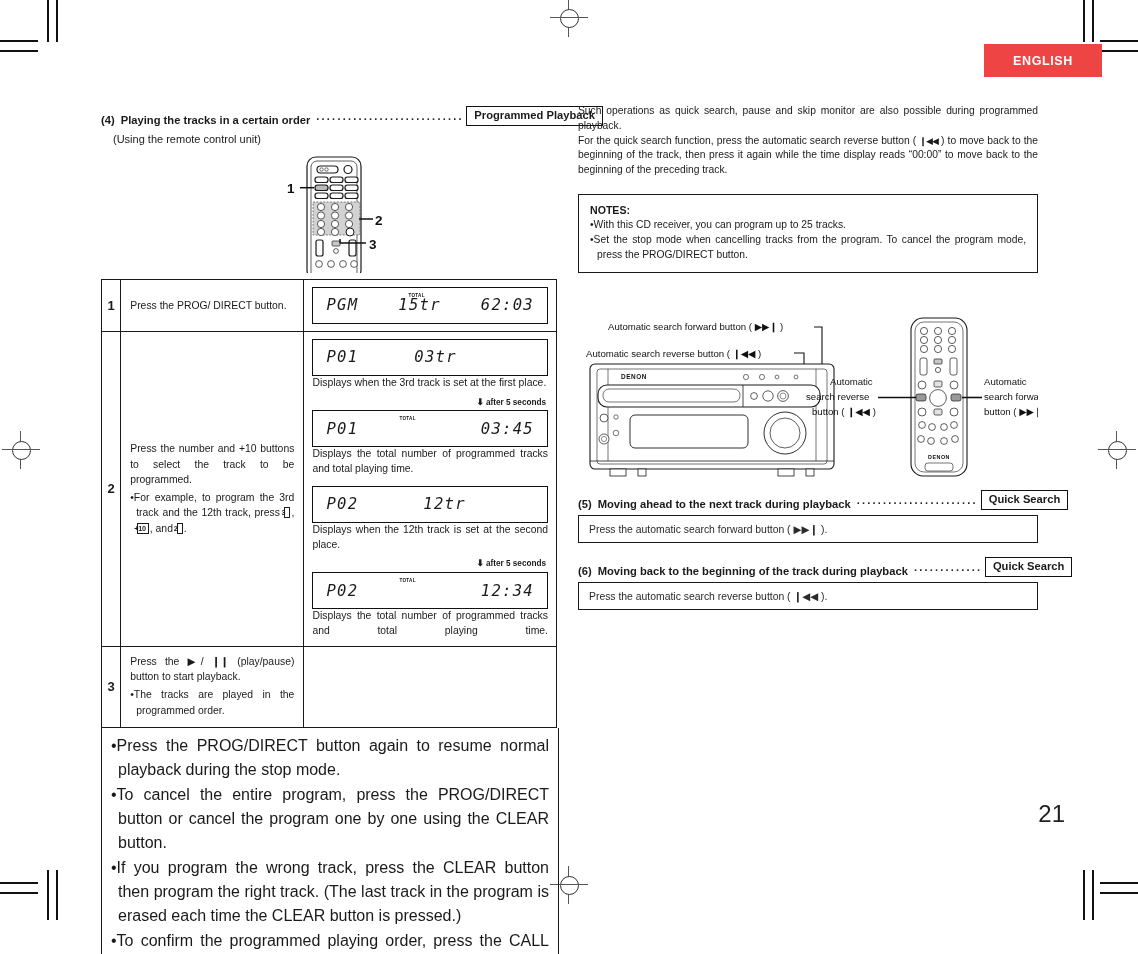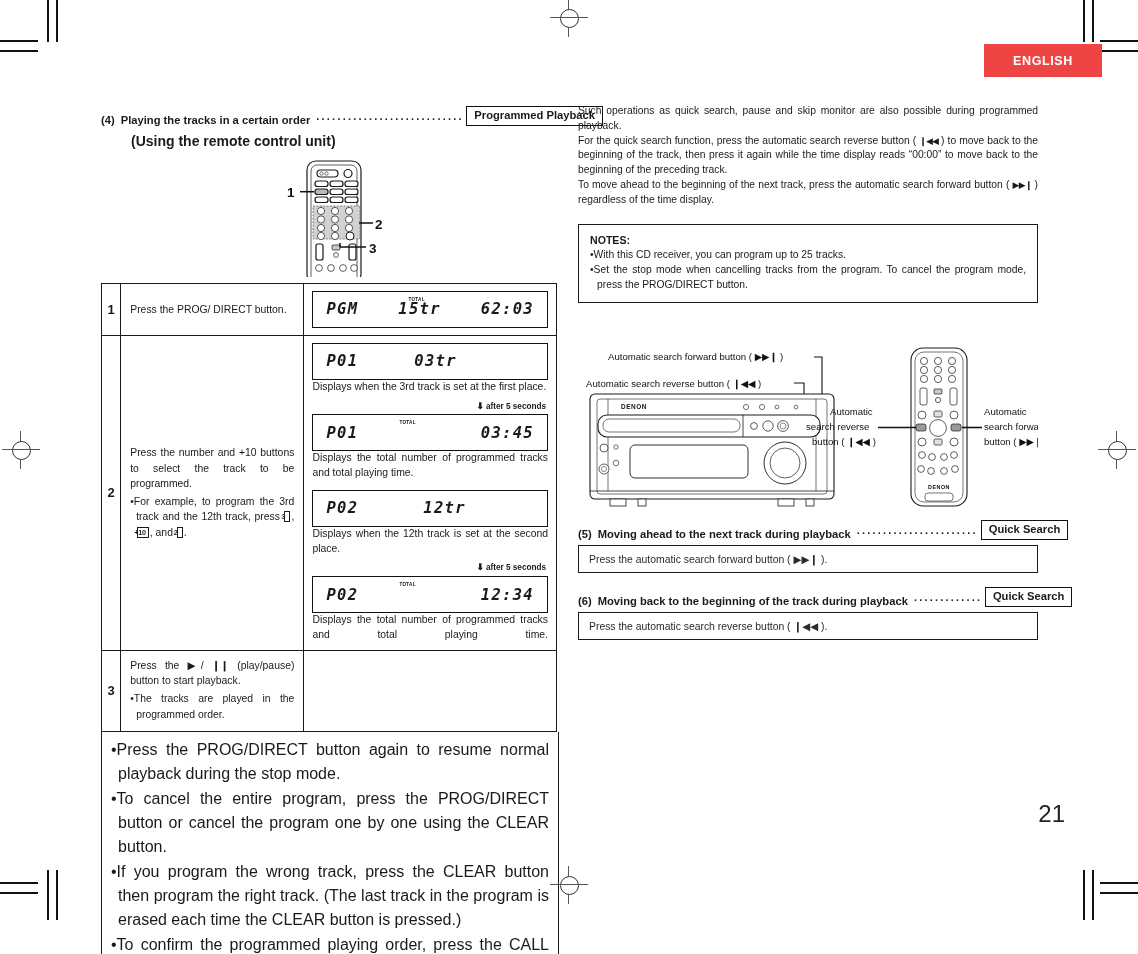--- a/index.html
+++ b/index.html
@@ -32,21 +32,21 @@
   .sec-head .ttl{white-space:nowrap;}
   .leader{flex:0 0 auto;overflow:hidden;white-space:nowrap;color:#222;font-size:11px;
           letter-spacing:1.6px;margin:0 4px 1px 6px;}
   .tagbox{
     border:1.4px solid #111;padding:2px 7px 3px;font-size:11.2px;font-weight:bold;
     background:#fff;white-space:nowrap;line-height:1.15;
   }
 
   
   #left-col{position:absolute;left:101px;top:106px;width:458px;}
-  .subhead{font-size:14px;font-weight:bold;margin:7px 0 0 30px;}
+  .subhead{font-size:11px;font-weight:normal;margin:7px 0 0 12px;}
 
   
   #remote-top-wrap{position:relative;height:122px;margin-top:6px;}
 
   
   .ptable{border:1.3px solid #1a1a1a;border-collapse:collapse;width:456px;
           margin-top:6px;background:#fff;}
   .ptable td{border:1px solid #1a1a1a;vertical-align:middle;}
   .c-step{width:22px;text-align:center;font-weight:bold;font-size:13px;}
   .c-desc{width:228px;padding:8px 9px;font-size:10.4px;line-height:1.5;text-align:justify;}
@@ -59,21 +59,21 @@
   .keycap.wide{letter-spacing:-.2px;}
 
   
   .lcd{
     border:1.5px solid #111;background:#fff;height:35px;position:relative;
     display:flex;align-items:center;
     font-family:"DejaVu Sans Mono", monospace;
   }
   .lcd .txt{width:100%;padding:0 13px;font-size:15.5px;letter-spacing:1.3px;
             display:flex;justify-content:space-between;align-items:center;
-            font-weight:bold;font-style:italic;gap:40px;}
+            font-weight:normal;font-style:italic;gap:40px;}
   .lcd .seg{white-space:pre;}
   .lcd .tot-flag{
     position:absolute;font-size:4.6px;font-weight:bold;letter-spacing:.3px;
     font-family:"Liberation Sans",sans-serif;font-style:normal;color:#111;
   }
   .cap{font-size:10.4px;line-height:1.42;margin:4px 0 0;text-align:justify;}
   .cap.j{text-align:justify;text-align-last:justify;}
   .after{font-size:8.2px;font-weight:bold;text-align:right;margin:5px 2px 2px 0;}
   .after .arw{font-size:9px;margin-right:2px;}
 
@@ -294,21 +294,20 @@
       <div class="bl">•<span>If you program the wrong track, press the CLEAR button then program the right track. (The last track in the program is erased each time the CLEAR button is pressed.)</span></div>
       <div class="bl">•<span>To confirm the programmed playing order, press the CALL button. The programmed playing order appears in the display. Pressing the CLEAR button with a track number appearing in the display automatically erases that specific track from Program Play.</span></div>
     </div>
   </div>
 
   <div id="right-col">
 
     <div class="rtext">
       <div>Such operations as quick search, pause and skip monitor are also possible during programmed playback.</div>
       <div><span>For the quick search function, press the automatic search reverse button ( </span><span style="font-size:9px;letter-spacing:-1px;">❙◀◀</span><span> ) to move back to the beginning of the track, then press it again while the time display reads “00:00” to move back to the beginning of the preceding track.</span></div>
-      <div><span>To move ahead to the beginning of the next track, press the automatic search forward button ( </span><span style="font-size:9px;letter-spacing:-1px;">▶▶❙</span><span> ) regardless of the time display.</span></div>
     </div>
 
     <div class="notesbox">
       <div class="nh">NOTES:</div>
       <div class="nb">•<span>With this CD receiver, you can program up to 25 tracks.</span></div>
       <div class="nb">•<span>Set the stop mode when cancelling tracks from the program. To cancel the program mode, press the PROG/DIRECT button.</span></div>
     </div>
 
     <div id="diagram">
       <svg width="460" height="165" viewBox="0 0 460 165">

